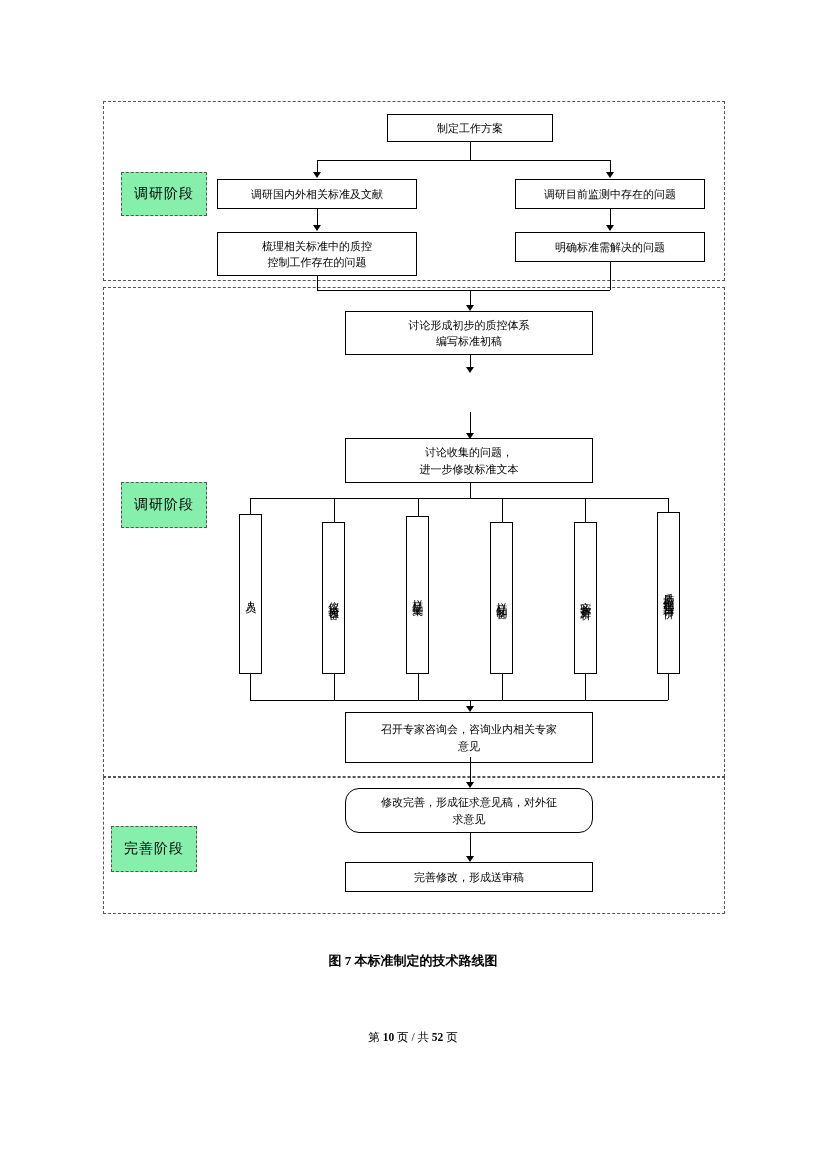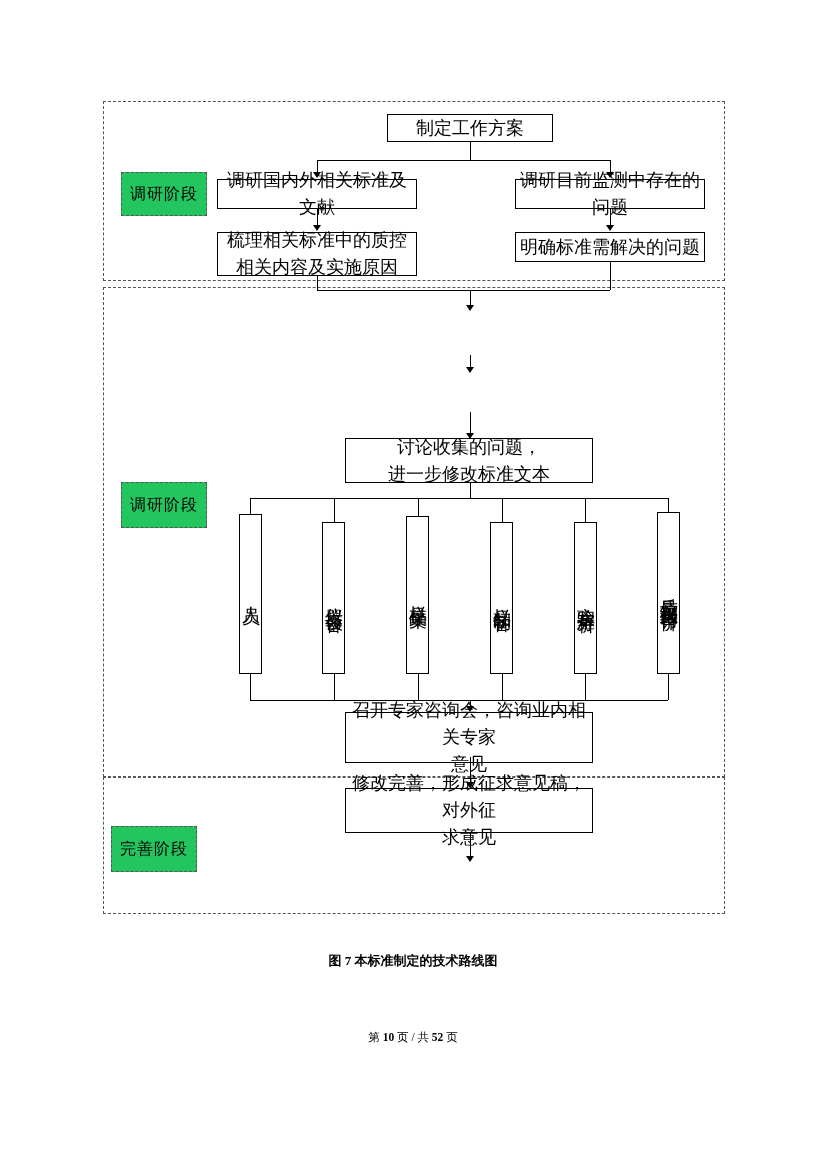--- a/index.html
+++ b/index.html
@@ -17,34 +17,34 @@
   .phase{
     position:absolute;
     border:1px dashed #555;
     box-sizing:border-box;
   }
   .phase-label{
     position:absolute;
     border:1px dashed #555;
     box-sizing:border-box;
     display:flex;align-items:center;justify-content:center;
-    font-size:16px;
-    background:#22c55e;
+    font-size:14px;
+    background:#86efac;
     letter-spacing:1px;
   }
 
   
   .box{
     position:absolute;
     border:1px solid #000;
     background:#fff;
     box-sizing:border-box;
     display:flex;align-items:center;justify-content:center;
     text-align:center;
-    font-size:18px;
+    font-size:11px;
     line-height:1.5;
     padding:2px 4px;
   }
   .box.vert{
     writing-mode:vertical-rl;
     text-orientation:upright;
     letter-spacing:2px;
     padding:6px 2px;
   }
 
@@ -104,21 +104,21 @@
   <div class="box" style="left:515px;top:179px;width:190px;height:30px;">
     <span>调研目前监测中存在的问题</span>
   </div>
 
   <div class="box" style="left:217px;top:179px;width:200px;height:30px;">
     <span>调研国内外相关标准及文献</span>
   </div>
 
   <div class="box" style="left:217px;top:232px;width:200px;height:44px;white-space:pre-line;">
     <span>梳理相关标准中的质控
-相关内容及实施原因</span>
+控制工作存在的问题</span>
   </div>
 
   <div class="box" style="left:515px;top:232px;width:190px;height:30px;">
     <span>明确标准需解决的问题</span>
   </div>
 
   <div class="ln vl" style="left:470px;top:142px;height:18px;"></div>
   <div class="ln hl" style="left:317px;top:160px;width:293px;"></div>
   <div class="ln vl" style="left:317px;top:160px;height:12px;"></div>
   <div class="arrow" style="left:313px;top:172px;"></div>
@@ -129,20 +129,24 @@
   <div class="arrow" style="left:313px;top:225px;"></div>
   <div class="ln vl" style="left:610px;top:209px;height:16px;"></div>
   <div class="arrow" style="left:606px;top:225px;"></div>
 
   <div class="ln vl" style="left:317px;top:276px;height:14px;"></div>
   <div class="ln vl" style="left:610px;top:262px;height:28px;"></div>
   <div class="ln hl" style="left:317px;top:290px;width:293px;"></div>
   <div class="ln vl" style="left:470px;top:290px;height:15px;"></div>
   <div class="arrow" style="left:466px;top:305px;"></div>
 
+  <div class="box" style="left:345px;top:311px;width:248px;height:44px;white-space:pre-line;">
+    <span>讨论形成初步的质控体系
+编写标准初稿</span>
+  </div>
 
   <div class="ln vl" style="left:470px;top:355px;height:12px;"></div>
   <div class="arrow" style="left:466px;top:367px;"></div>
 
 
   <div class="ln vl" style="left:470px;top:412px;height:23px;"></div>
   <div class="arrow" style="left:466px;top:433px;"></div>
 
   <div class="box" style="left:345px;top:438px;width:248px;height:45px;white-space:pre-line;">
     <span>讨论收集的问题，
@@ -188,28 +192,31 @@
   <div class="arrow" style="left:466px;top:706px;"></div>
 
   <div class="box" style="left:345px;top:712px;width:248px;height:51px;white-space:pre-line;">
     <span>召开专家咨询会，咨询业内相关专家
 意见</span>
   </div>
 
   <div class="ln vl" style="left:470px;top:757px;height:27px;"></div>
   <div class="arrow" style="left:466px;top:782px;"></div>
 
-  <div class="box" style="left:345px;top:788px;width:248px;height:45px;white-space:pre-line;">
+  <div class="box" style="left:345px;top:788px;width:248px;height:45px;white-space:pre-line;border-radius:14px;">
     <span>修改完善，形成征求意见稿，对外征
 求意见</span>
   </div>
 
   <div class="ln vl" style="left:470px;top:833px;height:25px;"></div>
   <div class="arrow" style="left:466px;top:856px;"></div>
 
+  <div class="box" style="left:345px;top:862px;width:248px;height:30px;">
+    <span>完善修改，形成送审稿</span>
+  </div>
 
   <div class="caption" style="top:952px;">
     <span>图 7 本标准制定的技术路线图</span>
   </div>
 
   <div class="footer" style="top:1030px;">
     <span>第</span>
     <b>10</b>
     <span>页 / 共</span>
     <b>52</b>

